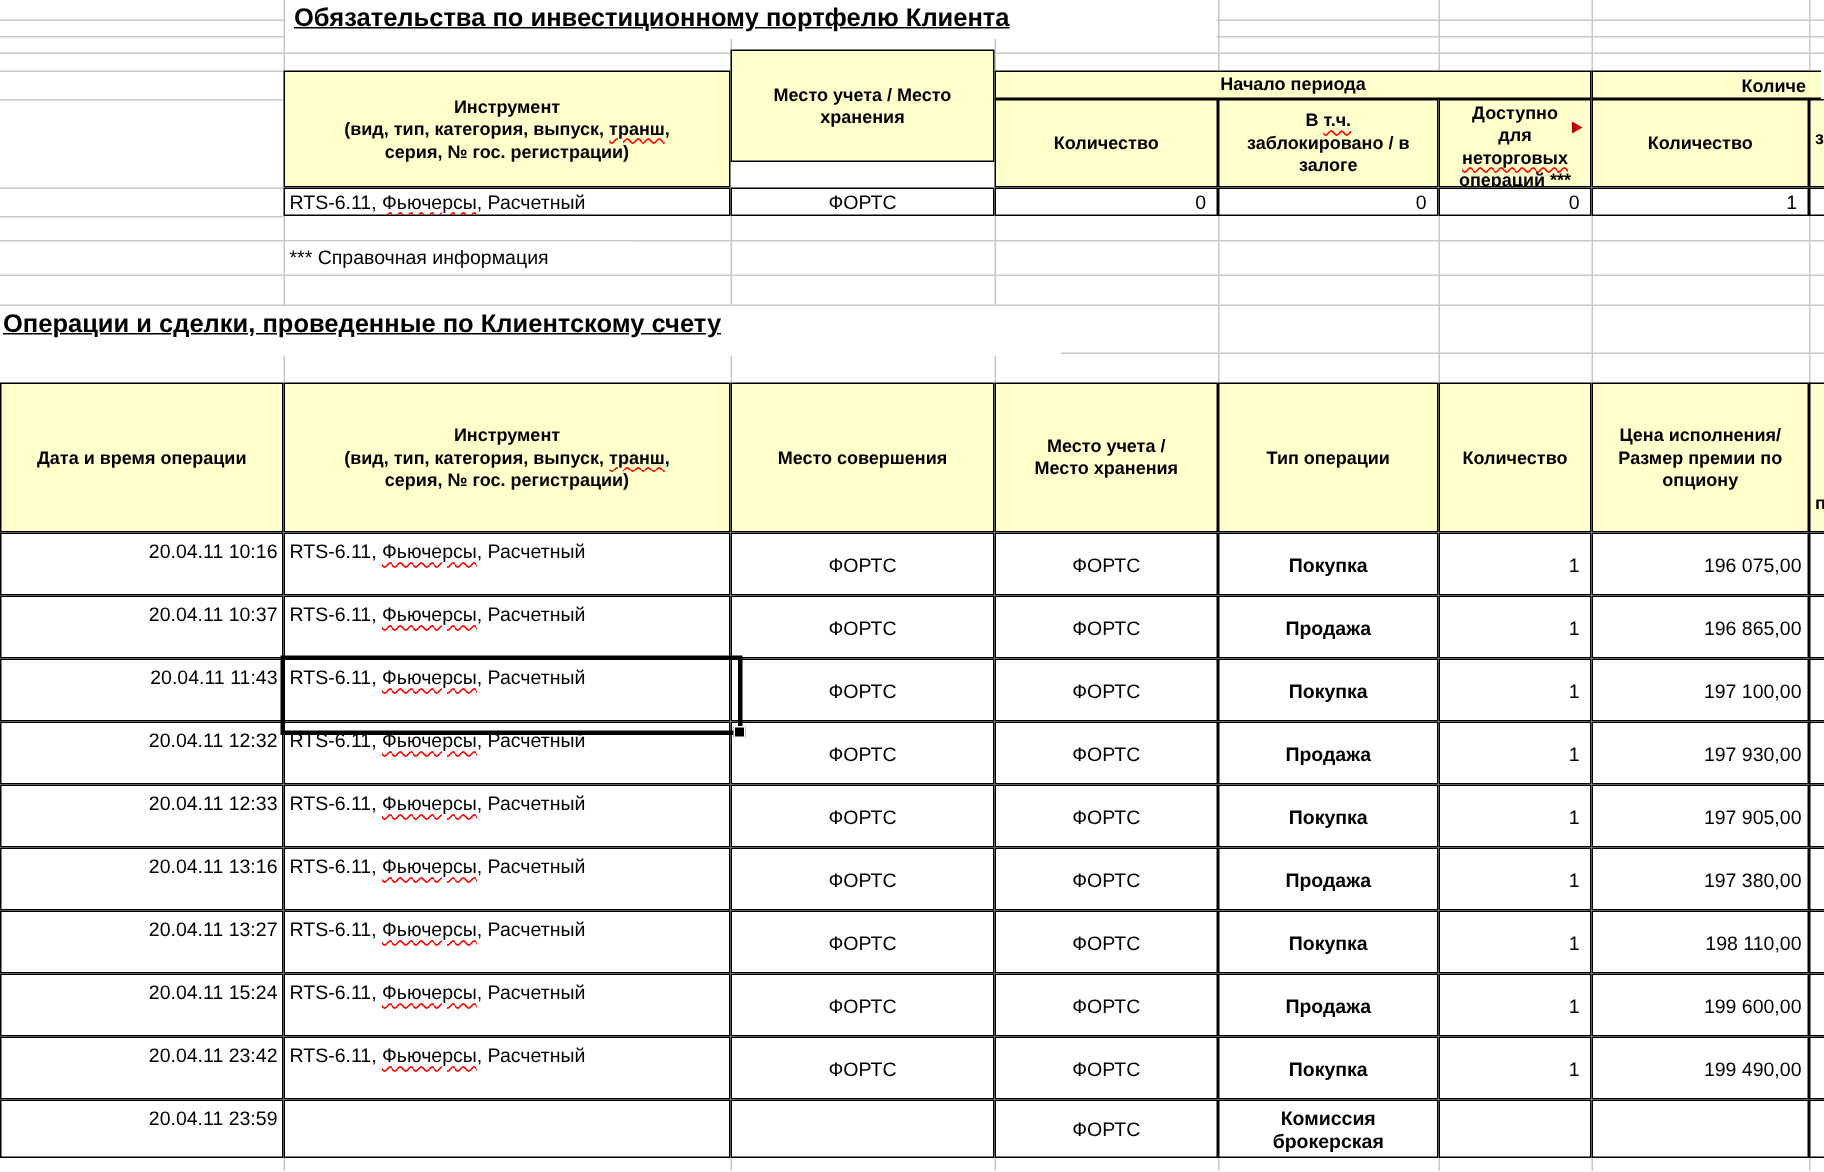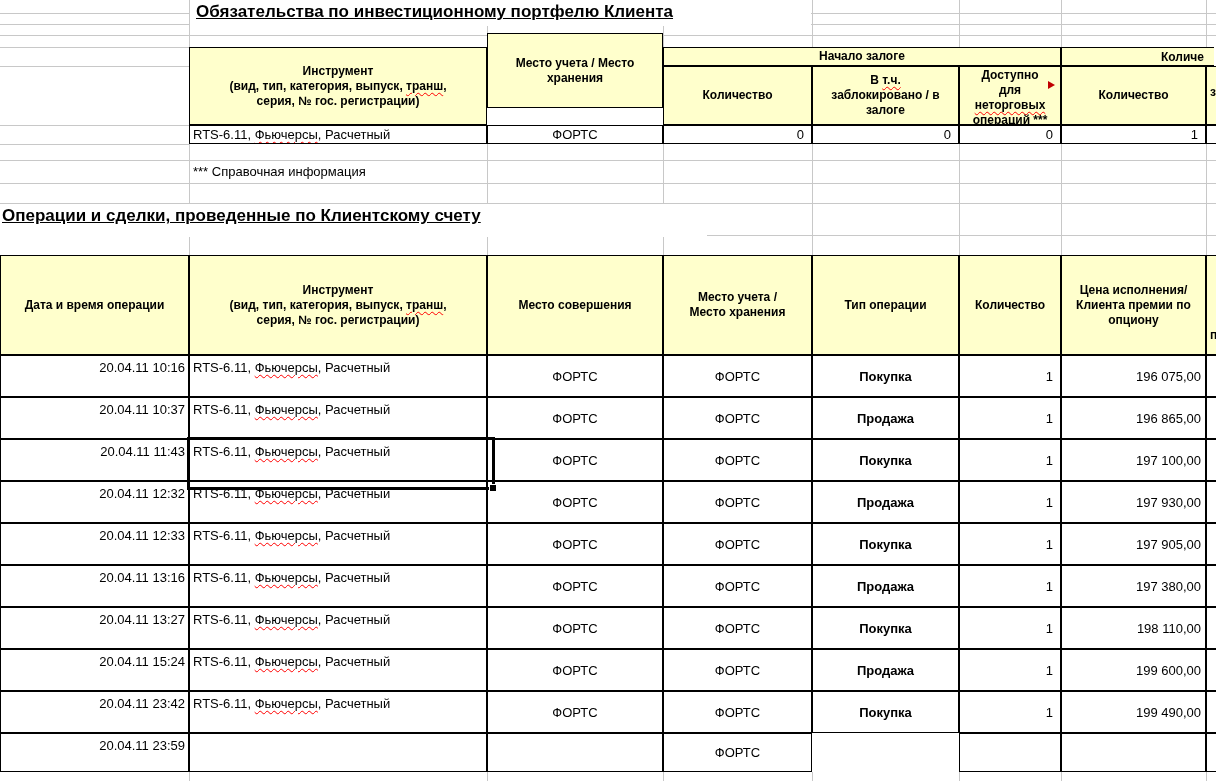--- a/index.html
+++ b/index.html
@@ -88,21 +88,21 @@
   <div class="c hd cB" style="top:47px;height:78px">
     <span>Инструмент</span>
     <span><span>(вид, тип, категория, выпуск, </span><span class="sp">транш</span><span>,</span></span>
     <span>серия, № гос. регистрации)</span>
   </div>
   <div class="c hd cC" style="top:33px;height:75px">
     <span>Место учета / Место</span>
     <span>хранения</span>
   </div>
   <div class="c hd cDF" style="top:47px;height:19px">
-    <span>Начало залоге</span>
+    <span>Начало периода</span>
   </div>
   <div class="c hd cGH" style="top:47px;height:19px;display:block;text-align:left;padding:2px 0 0 99px;">
     <span class="frag">Количе</span>
   </div>
   <div class="c hd cD" style="top:66px;height:59px">
     <span>Количество</span>
   </div>
   <div class="c hd cE" style="top:66px;height:59px">
     <span><span>В </span><span class="sp">т.ч.</span></span>
     <span>заблокировано / в</span>
@@ -167,21 +167,21 @@
       <span>Место хранения</span>
     </div>
     <div class="c hd cE">
       <span>Тип операции</span>
     </div>
     <div class="c hd cF">
       <span>Количество</span>
     </div>
     <div class="c hd cG">
       <span>Цена исполнения/</span>
-      <span>Клиента премии по</span>
+      <span>Размер премии по</span>
       <span>опциону</span>
     </div>
     <div class="c hd cH" style="display:block;text-align:left;padding:72px 0 0 3px;">
       <span class="frag">п</span>
     </div>
   </div>
 
   <div class="row" style="top:355px;height:42px">
     <div class="c dt cA"><span>20.04.11 10:16</span></div>
     <div class="c ins cB"><span>RTS-6.11, </span><span class="sp">Фьючерсы</span><span>, Расчетный</span></div>
@@ -373,20 +373,23 @@
 
   <div class="row" style="top:733px;height:39px">
     <div class="c dt cA"><span>20.04.11 23:59</span></div>
     <div class="c ins cB"><span></span><span></span><span></span></div>
     <div class="c ctr cC">
         <span></span>
       </div>
     <div class="c ctr cD">
         <span>ФОРТС</span>
       </div>
+    <div class="c ctr bold cE" style="padding:0 14px;">
+        <span>Комиссия брокерская</span>
+      </div>
     <div class="c num cF">
         <span></span>
       </div>
     <div class="c price cG">
         <span></span>
       </div>
     <div class="c cH"></div>
   </div>
 
   <div class="sel">

